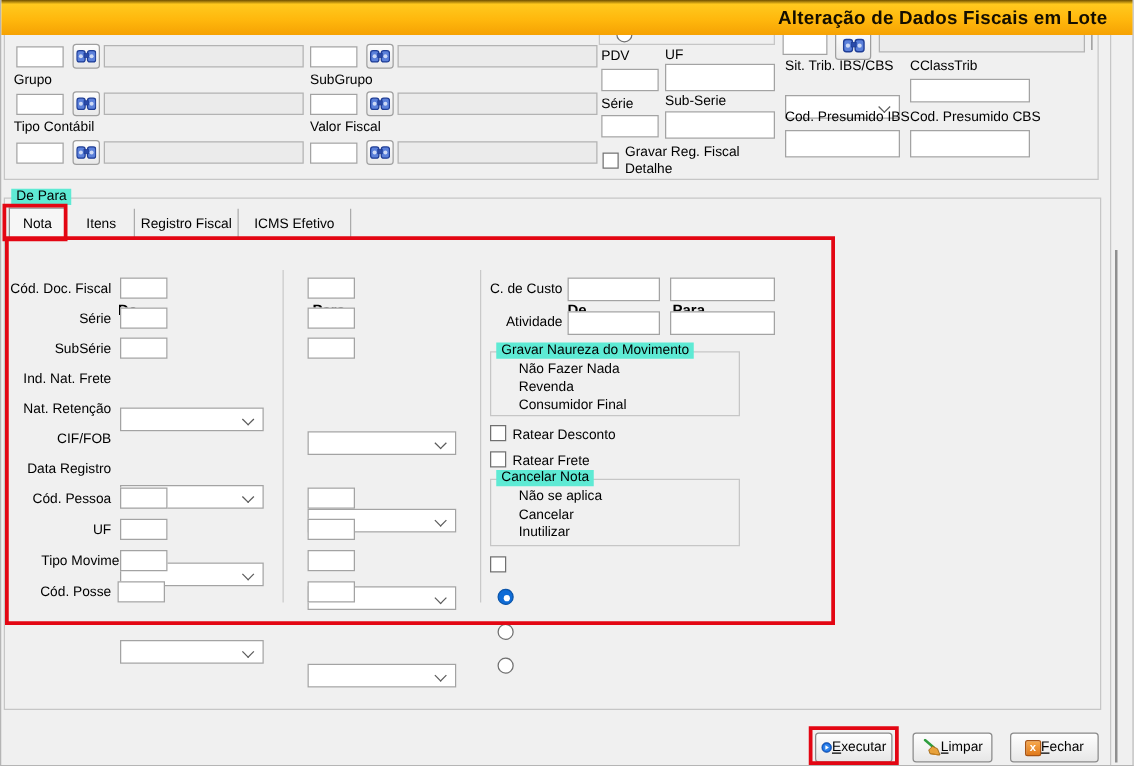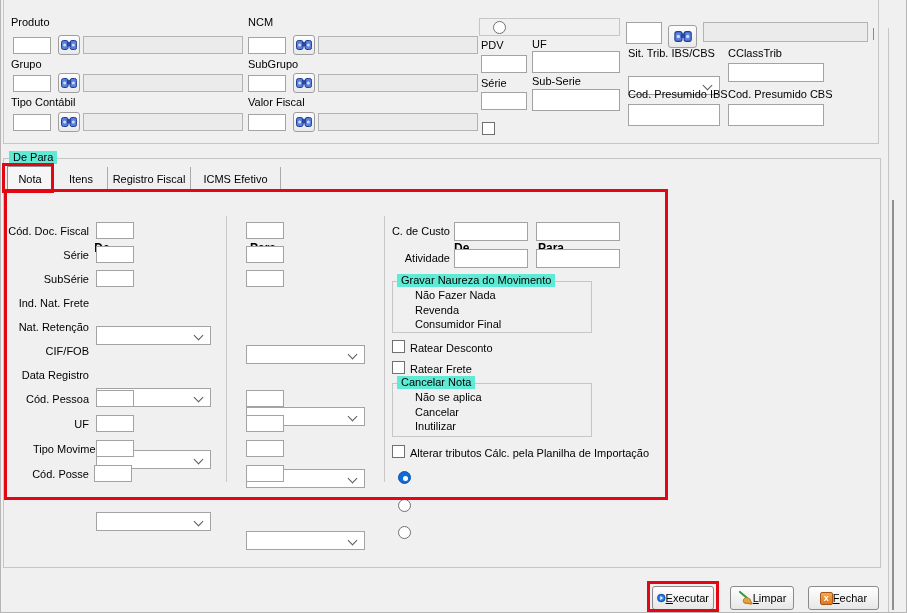--- a/index.html
+++ b/index.html
@@ -139,20 +139,21 @@
   <input class="abs inp" style="left: 480px; top: 55px; width: 46px; height: 18px;">
   <div class="abs lbl" style="left:531px; top:38px;">UF</div>
   <input class="abs inp" style="left: 531px; top: 51px; width: 88px; height: 22px;">
 
   <div class="abs lbl" style="left:480px; top:77px;">Série</div>
   <input class="abs inp" style="left: 480px; top: 92px; width: 46px; height: 18px;">
   <div class="abs lbl" style="left:531px; top:75px;">Sub-Serie</div>
   <input class="abs inp" style="left: 531px; top: 89px; width: 88px; height: 22px;">
 
   <div class="abs chk" style="left:481px; top:122px;"></div>
+  <div class="abs lbl" style="left:499px; top:116px; width:95px; white-space:normal; line-height:13px;">Gravar Reg. Fiscal Detalhe</div>
 
   <input class="abs inp" style="left: 625px; top: 22px; width: 36px; height: 22px;">
   <div class="abs binoc" style="left:667px; top:25px; width:29px; height:23px;">
       <svg width="18" height="13" viewBox="0 0 16 12">
         <use href="#binoc-g"></use>
       </svg>
     </div>
   <div class="abs gray" style="left:702px; top:22px; width:165px; height:20px;"></div>
   <div class="abs" style="left:872px; top:28px; width:1px; height:12px; background:#8a8a8a;"></div>
 
@@ -255,21 +256,20 @@
   <div class="abs grp" style="left:391px; top:383px; width:200px; height:54px;"></div>
   <div class="abs leg" style="left:396px; top:376px;">Cancelar Nota</div>
   <div class="abs rad sel2" style="left:397px; top:389px;"></div>
   <div class="abs lbl" style="left:414px; top:391px;">Não se aplica</div>
 
   <div class="abs lbl" style="left:414px; top:406px;">Cancelar</div>
 
   <div class="abs lbl" style="left:414px; top:420px;">Inutilizar</div>
 
   <div class="abs chk" style="left:391px; top:445px;"></div>
-  <div class="abs lbl" style="left:409px; top:447px;">Alterar tributos Cálc. pela Planilha de Importação</div>
 
   <div class="abs" style="left:887px; top:28px; width:1px; height:585px; background:#c6c6c6;"></div>
   <div class="abs" style="left:891px; top:200px; width:2px; height:410px; background:#8f8f8f;"></div>
 
   <div class="abs redbox" style="left:646px; top:581px; width:72px; height:31px;"></div>
 
   <div class="abs btn" style="left:651px; top:586px; width:62px;">
     <svg width="14" height="14" viewBox="0 0 14 14">
       <circle cx="7" cy="7" r="6.4" fill="#1565d8" stroke="#0b3f8f" stroke-width="0.8"></circle>
       <circle cx="7" cy="7" r="4.6" fill="#2f83ea"></circle>
@@ -285,14 +285,17 @@
       <path d="M7 12 L13 13" stroke="#c77f1d" stroke-width="1"></path>
     </svg>
     <span><span class="u">L</span><span>impar</span></span>
   </div>
 
   <div class="abs btn" style="left:807px; top:586px; width:71px;">
     <span class="fechar-ic">x</span>
     <span><span class="u">F</span><span>echar</span></span>
   </div>
 
+  <div class="abs titlebar">
+    <span class="t">Alteração de Dados Fiscais em Lote</span>
+  </div>
 
 </div>
 
 </body></html>

